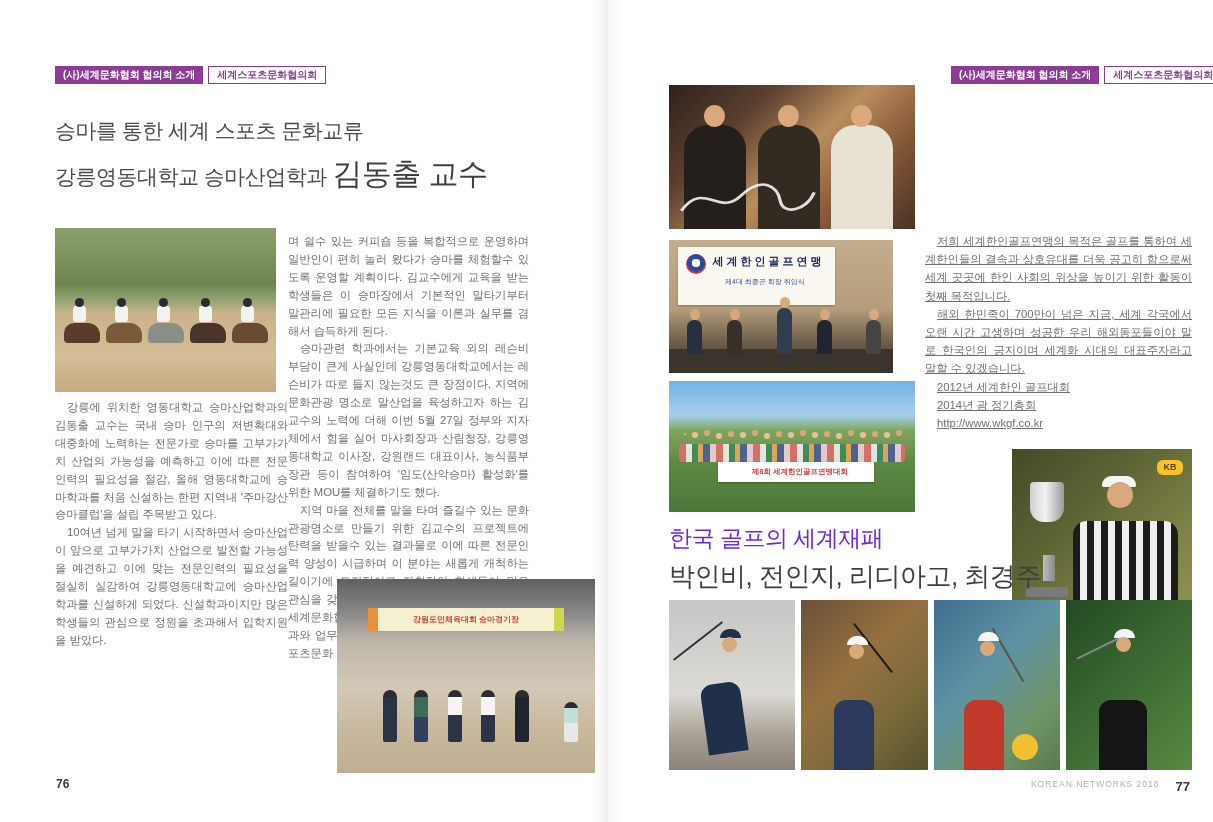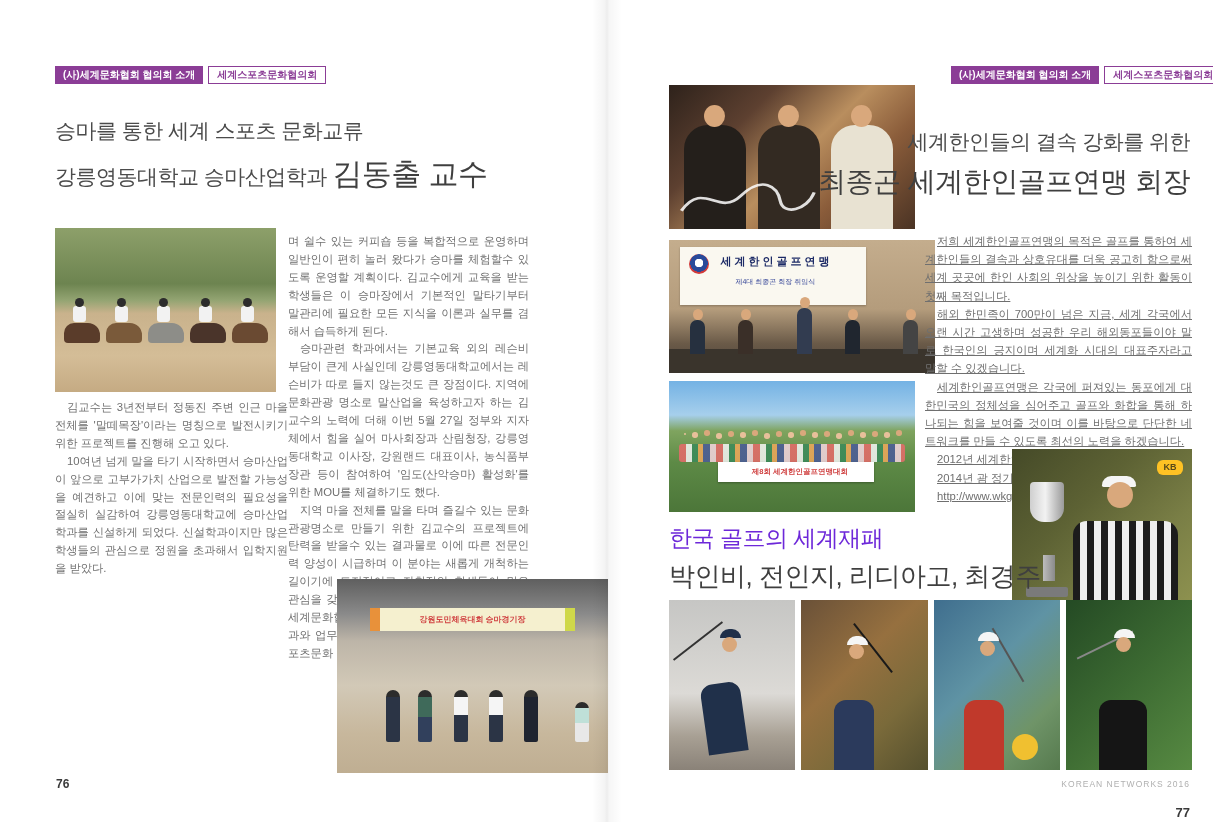--- a/index.html
+++ b/index.html
@@ -20,35 +20,35 @@
   .title-l2{font-size:21px;color:#4b4b4b;letter-spacing:-.5px;margin-top:9px;white-space:nowrap;}
   .title-name{font-size:30px;color:#3f3f3f;}
   .rtitle{text-align:right;}
   .rtitle .title-big{font-size:28px;color:#3f3f3f;letter-spacing:-.5px;margin-top:7px;white-space:nowrap;}
   
   .col{font-size:11.3px;line-height:17.9px;color:#6f6f6f;text-align:justify;}
   .col p{margin:0;text-indent:12px;}
   .plist{margin:0;text-indent:12px;text-align:left;}
   
   .pgnum{font-size:12px;font-weight:bold;color:#3a3a3a;}
-  .footer-r{display:flex;align-items:flex-end;gap:16px;flex-direction:column;}
+  .footer-r{display:flex;align-items:flex-start;gap:16px;}
   .brand{font-size:8.5px;color:#b0b0b0;letter-spacing:1px;}
   
   .photo{position:absolute;overflow:hidden;}
   .photo span{position:absolute;display:block;}
   
   .p-horses{background:linear-gradient(180deg,#8da06a 0%,#6d8450 34%,#93a472 44%,#c9b28c 52%,#d4bd97 78%,#c5ab83 100%);}
   .p-horses .horse{width:36px;height:20px;background:#5a3c2a;border-radius:10px 12px 4px 4px;bottom:30%;}
   .p-horses .horse::before{content:"";position:absolute;top:-17px;left:9px;width:13px;height:16px;background:#f2f2f2;border-radius:3px;}
   .p-horses .horse::after{content:"";position:absolute;top:-25px;left:11px;width:9px;height:9px;background:#2c2c2c;border-radius:50%;}
   .p-horses .h1{left:4%;}  .p-horses .h2{left:23%;background:#7a5a3a;}
   .p-horses .h3{left:42%;background:#8d8d88;} .p-horses .h4{left:61%;background:#4a342a;}
   .p-horses .h5{left:80%;background:#6a4a32;}
   
-  .p-arena{background:linear-gradient(180deg,#5f5f5f 0%,#8a8a8a 18%,#bdb5a8 32%,#d2c9b7 55%,#c7b79c 80%,#bfae92 100%);padding-left:13px;}
+  .p-arena{background:linear-gradient(180deg,#5f5f5f 0%,#8a8a8a 18%,#bdb5a8 32%,#d2c9b7 55%,#c7b79c 80%,#bfae92 100%);}
   .p-arena .arena-banner{left:12%;top:15%;width:76%;height:12%;background:linear-gradient(90deg,#e8913a 0 5%,#f5f0cf 5% 95%,#cfd84a 95%);
      color:#d04040;font-size:8px;font-weight:bold;display:flex;align-items:center;justify-content:center;white-space:nowrap;}
   .p-arena .pers{bottom:16%;width:14px;height:52px;border-radius:7px 7px 2px 2px;
      background:linear-gradient(180deg,#2c2c2c 0 14%,#f5f5f5 14% 48%,#2b3445 48% 100%);}
   .p-arena .a1{left:18%;background:linear-gradient(180deg,#2c2c2c 0 14%,#2b3445 14% 100%);}
   .p-arena .a2{left:30%;background:linear-gradient(180deg,#2c2c2c 0 14%,#3f6a5a 14% 52%,#31405c 52% 100%);}
   .p-arena .a3{left:43%;} .p-arena .a4{left:56%;}
   .p-arena .a5{left:69%;background:linear-gradient(180deg,#2c2c2c 0 14%,#1f2430 14% 100%);}
   .p-arena .a6{left:88%;height:40px;background:linear-gradient(180deg,#2c2c2c 0 16%,#bfe0d8 16% 52%,#e8e8e8 52% 100%);}
   
@@ -139,21 +139,21 @@
 
   <div class="photo p-horses" style="left:55px;top:228px;width:221px;height:164px;">
     <span class="horse h1"></span>
     <span class="horse h2"></span>
     <span class="horse h3"></span>
     <span class="horse h4"></span>
     <span class="horse h5"></span>
   </div>
 
   <div class="abs col" style="left:55px;top:399px;width:233px;">
-    <p>김교수는 3년전부터 정동진 주변 인근 마을 전체를 '말떼목장'이라는 명칭으로 발전시키기 위한 프로젝트를 진행해 오고 있다.</p>
+    <p>강릉에 위치한 영동대학교 승마산업학과의 김동출 교수는 국내 승마 인구의 저변확대와 대중화에 노력하는 전문가로 승마를 고부가가치 산업의 가능성을 예측하고 이에 따른 전문 인력의 필요성을 절감, 올해 영동대학교에 승마학과를 처음 신설하는 한편 지역내 '주마강산 승마클럽'을 설립 주목받고 있다.</p>
     <p>10여년 넘게 말을 타기 시작하면서 승마산업이 앞으로 고부가가치 산업으로 발전할 가능성을 예견하고 이에 맞는 전문인력의 필요성을 절실히 실감하여 강릉영동대학교에 승마산업학과를 신설하게 되었다. 신설학과이지만 많은 학생들의 관심으로 정원을 초과해서 입학지원을 받았다.</p>
 
   </div>
 
   <div class="abs col" style="left:288px;top:233px;width:241px;">
     <p style="text-indent:0;">며 쉴수 있는 커피숍 등을 복합적으로 운영하며 일반인이 편히 놀러 왔다가 승마를 체험할수 있도록 운영할 계획이다. 김교수에게 교육을 받는 학생들은 이 승마장에서 기본적인 말타기부터 말관리에 필요한 모든 지식을 이론과 실무를 겸해서 습득하게 된다.</p>
     <p>승마관련 학과에서는 기본교육 외의 레슨비 부담이 큰게 사실인데 강릉영동대학교에서는 레슨비가 따로 들지 않는것도 큰 장점이다. 지역에 문화관광 명소로 말산업을 육성하고자 하는 김교수의 노력에 더해 이번 5월 27일 정부와 지자체에서 힘을 실어 마사회장과 산림청장, 강릉영동대학교 이사장, 강원랜드 대표이사, 농식품부장관 등이 참여하여 '임도(산악승마) 활성화'를 위한 MOU를 체결하기도 했다.</p>
     <p>지역 마을 전체를 말을 타며 즐길수 있는 문화관광명소로 만들기 위한 김교수의 프로젝트에 탄력을 받을수 있는 결과물로 이에 따른 전문인력 양성이 시급하며 이 분야는 새롭게 개척하는 길이기에 도전적이고 진취적인 학생들이 많은 관심을 갖고 이 학과에 지원해 주길 바라며 (사)세계문화협회를 통하여 전 세계에 승마관련 학과와 업무협력을 맺고 승마를 통한 세계적인 스포츠문화 교류에 노력하고 싶다고 전했다.</p>
   </div>
 
@@ -180,26 +180,22 @@
         <path d="M5 30 C20 5, 30 35, 45 18 S70 10, 72 22 S90 30, 95 15" stroke="#ffffff" fill="none" stroke-width="2.2" opacity="0.85"></path>
       </svg>
     </span>
   </div>
 
   <div class="abs tagrow" style="left:951px;top:66px;">
     <div class="tag-filled">(사)세계문화협회 협의회 소개</div>
     <div class="tag-outline">세계스포츠문화협의회</div>
   </div>
 
-  <div class="abs rtitle" style="right:23px;top:128px;">
-    <div class="title-l1">세계한인들의 결속 강화를 위한</div>
-    <div class="title-big">최종곤 세계한인골프연맹 회장</div>
-  </div>
-
-  <div class="photo p-meeting" style="left:669px;top:240px;width:266px;height:133px;text-align:right;">
+
+  <div class="photo p-meeting" style="left:669px;top:240px;width:224px;height:133px;text-align:right;">
     <span class="meet-banner">
       <span class="meet-logo"></span>
       <span class="meet-title">세계한인골프연맹</span>
       <span class="meet-sub">제4대 최종곤 회장 취임식</span>
     </span>
     <span class="meet-table"></span>
     <span class="pers m1"></span>
     <span class="pers m2"></span>
     <span class="pers m3"></span>
     <span class="pers m4"></span>
@@ -208,21 +204,20 @@
 
   <div class="photo p-golfgroup" style="left:669px;top:381px;width:246px;height:131px;">
     <span class="gg-heads"></span>
     <span class="gg-bodies"></span>
     <span class="gg-banner">제8회 세계한인골프연맹대회</span>
   </div>
 
   <div class="abs col" style="left:925px;top:232px;width:267px;line-height:18.2px;text-decoration:underline;">
     <p>저희 세계한인골프연맹의 목적은 골프를 통하여 세계한인들의 결속과 상호유대를 더욱 공고히 함으로써 세계 곳곳에 한인 사회의 위상을 높이기 위한 활동이 첫째 목적입니다.</p>
     <p>해외 한민족이 700만이 넘은 지금, 세계 각국에서 오랜 시간 고생하며 성공한 우리 해외동포들이야 말로 한국인의 긍지이며 세계화 시대의 대표주자라고 말할 수 있겠습니다.</p>
-    <p>세계한인골프연맹은 각국에 퍼져있는 동포에게 대한민국의 정체성을 심어주고 골프와 화합을 통해 하나되는 힘을 보여줄 것이며 이를 바탕으로 단단한 네트워크를 만들 수 있도록 최선의 노력을 하겠습니다.</p>
     <p class="plist">2012년 세계한인 골프대회</p>
     <p class="plist">2014년 괌 정기총회</p>
     <p class="plist">http://www.wkgf.co.kr</p>
   </div>
 
   <div class="photo p-trophy" style="left:1012px;top:449px;width:180px;height:151px;">
     <span class="trophy-cup"></span>
     <span class="trophy-stem"></span>
     <span class="trophy-base"></span>
     <span class="pib-shirt"></span>

